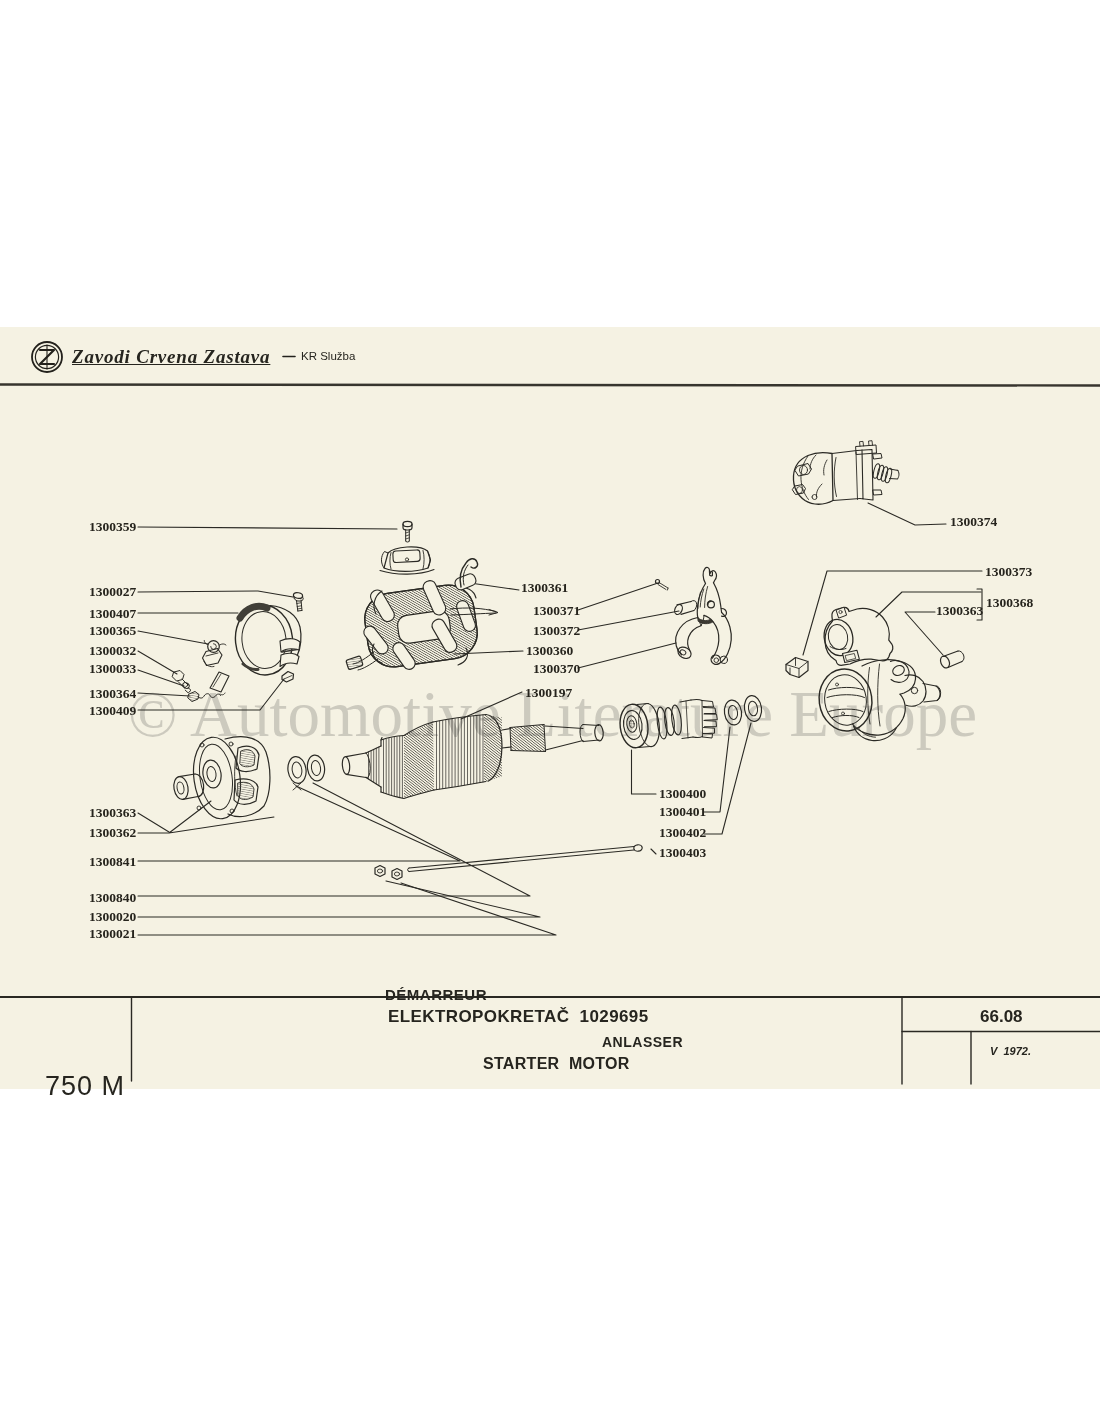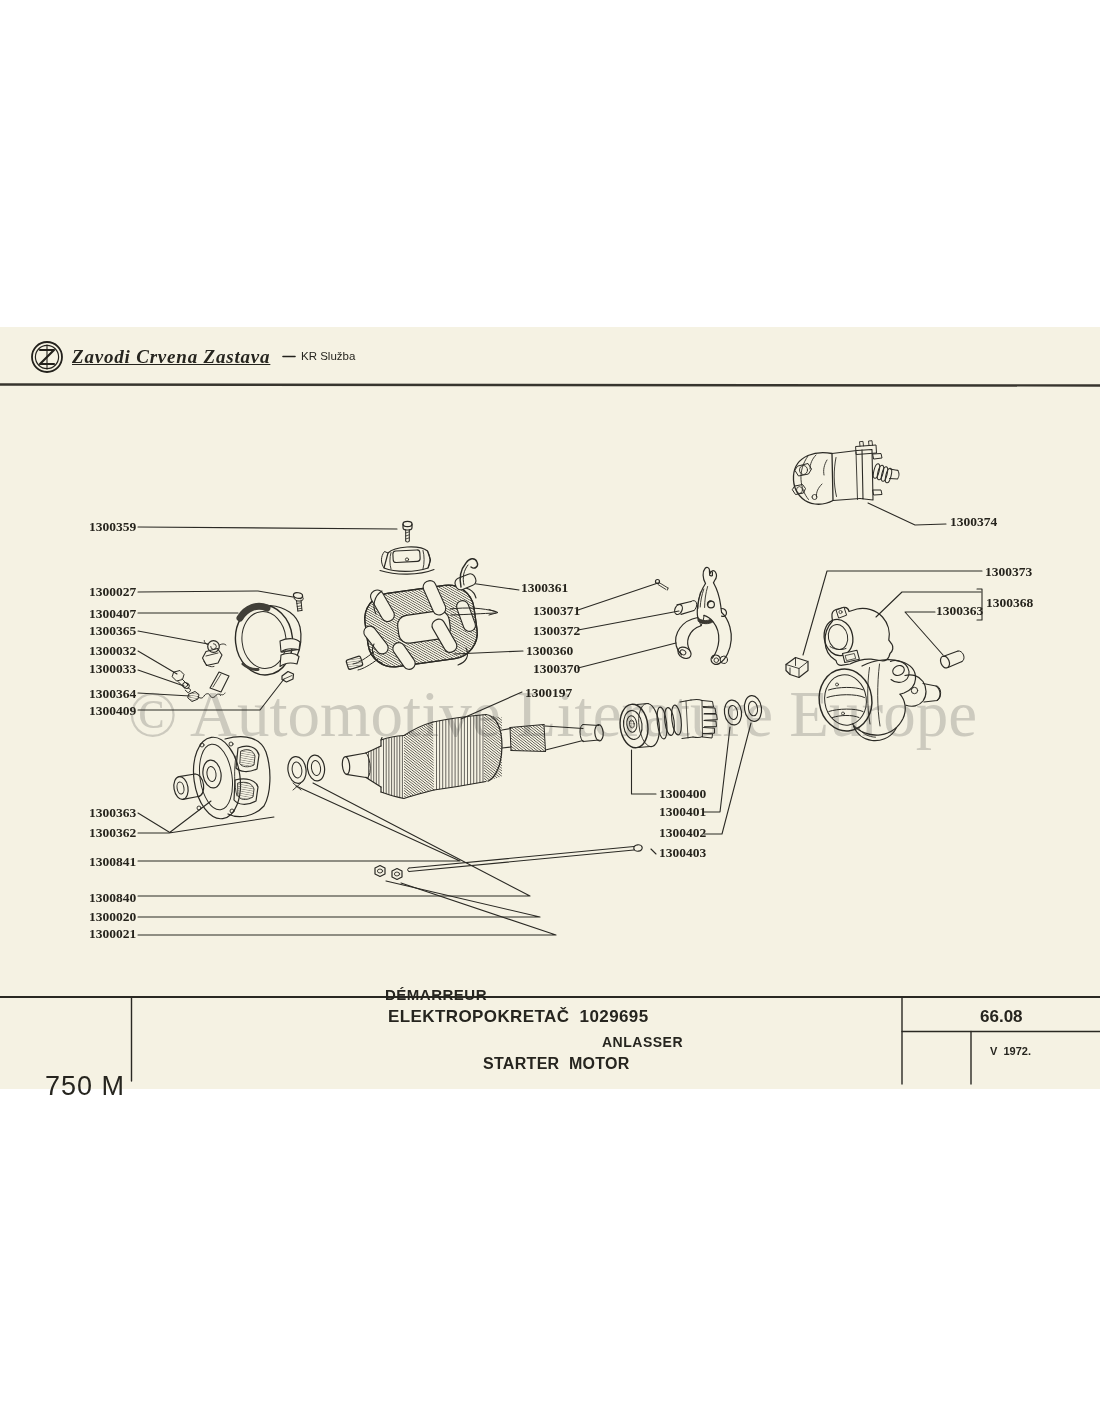--- a/index.html
+++ b/index.html
@@ -378,15 +378,15 @@
   <line x1="902" y1="1031.5" x2="1100" y2="1031.5" stroke-width="1.4"></line>
   <line x1="971" y1="1031.5" x2="971" y2="1084" stroke-width="1.4"></line>
 </g>
 </svg>
 <div class="t" style="left:45px;top:1071px;font-size:27px;letter-spacing:1px;">750 M</div>
 <div class="t" style="left:388px;top:1007px;font-size:17px;font-weight:bold;letter-spacing:0.4px;">ELEKTROPOKRETAČ&nbsp;&nbsp;1029695</div>
 <div class="t" style="left:385px;top:986px;font-size:15px;font-weight:bold;letter-spacing:0.5px;">DÉMARREUR</div>
 <div class="t" style="left:602px;top:1034px;font-size:14px;font-weight:bold;letter-spacing:0.5px;">ANLASSER</div>
 <div class="t" style="left:483px;top:1055px;font-size:16px;font-weight:bold;letter-spacing:0.3px;">STARTER&nbsp;&nbsp;MOTOR</div>
 <div class="t" style="left:966px;top:1007px;font-size:17px;font-weight:bold;margin-left:14px;">66.08</div>
-<div class="t" style="left:990px;top:1045px;font-size:11px;font-weight:bold;">V&nbsp;&nbsp;1972.</div>
+<div class="t" style="left:990px;top:1045px;font-size:11px;font-weight:bold;font-style:italic;">V&nbsp;&nbsp;1972.</div>
 <div class="t" style="left:72px;top:346px;font-size:19px;font-family:'Liberation Serif',serif;font-style:italic;font-weight:bold;letter-spacing:0.8px;text-decoration:underline;">Zavodi Crvena Zastava</div>
 <div class="t" style="left:301px;top:350px;font-size:11.5px;text-align:center;">KR Služba</div>
 
 </body></html>

